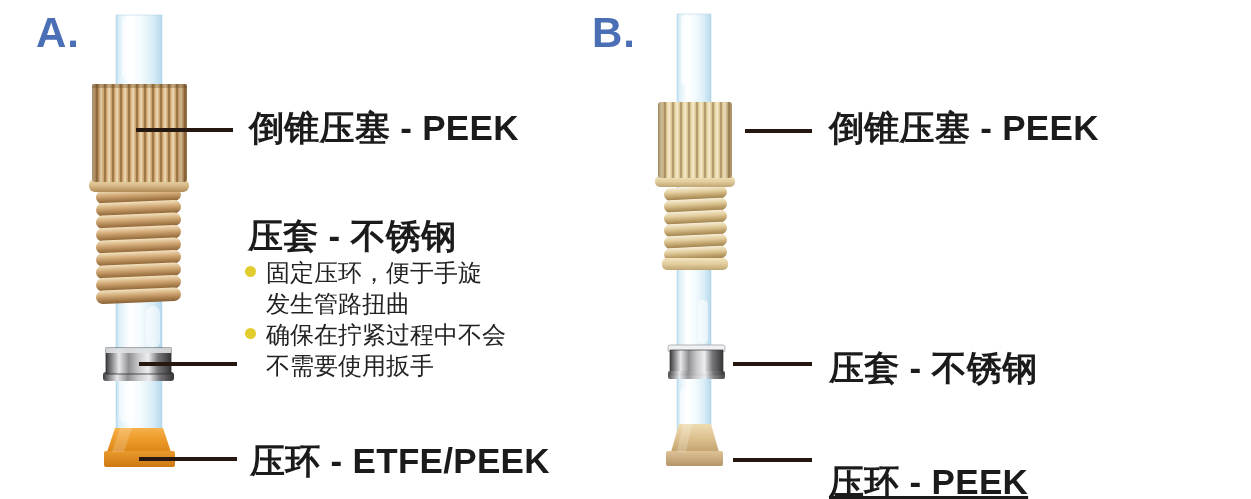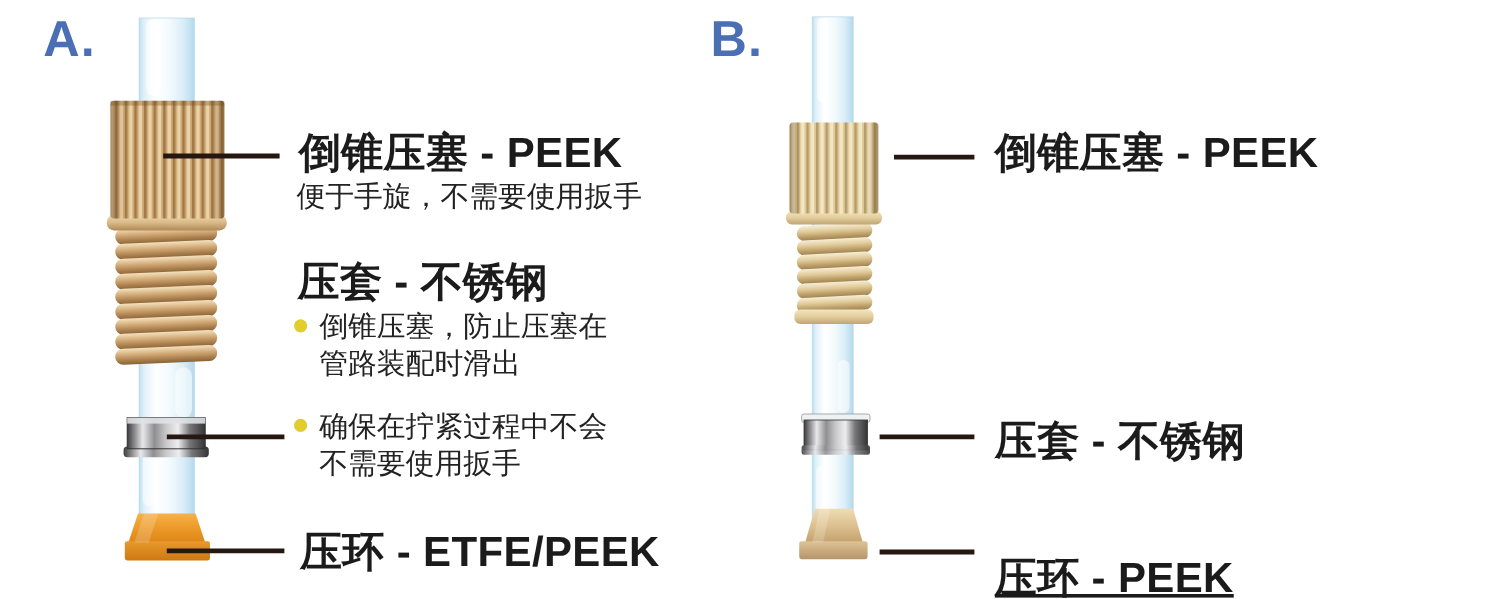--- a/index.html
+++ b/index.html
@@ -15,21 +15,21 @@
   }
   .t-bold {
     font-size:35px; font-weight:700; color:#1b1b1b; white-space:nowrap;
     letter-spacing:0.3px; line-height:1.15;
   }
   .t-reg {
     font-size:24px; font-weight:400; color:#222222; white-space:nowrap;
     line-height:1.25;
   }
   .bullet-row { display:flex; align-items:flex-start; }
-  .bullet-row + .bullet-row { margin-top:21px; }
+  .bullet-row + .bullet-row { margin-top:0; }
   .bullet-dot {
     width:11px; height:11px; border-radius:50%; background:#e2cd2e;
     margin:9px 10px 0 0; flex:none;
   }
   .bullet-lines { font-size:24px; color:#222222; line-height:31px; white-space:nowrap; }
 </style>
 </head>
 <body>
 
 <div class="canvas">
@@ -190,30 +190,29 @@
 
       <line x1="745" y1="131" x2="812" y2="131" stroke="#271711" stroke-width="4"></line>
       <line x1="733" y1="364" x2="812" y2="364" stroke="#271711" stroke-width="4"></line>
       <line x1="733" y1="460" x2="812" y2="460" stroke="#271711" stroke-width="4"></line>
     </g>
   </svg>
 
   <div class="abs section-label" style="left:36px; top:12px;">A.</div>
 
   <div class="abs t-bold" style="left:249px; top:108px;">倒锥压塞 - PEEK</div>
-  <div class="abs t-reg" style="left:247px; top:150px;">便于手旋，不需要使用扳手</div>
 
   <div class="abs t-bold" style="left:248px; top:216px;">压套 - 不锈钢</div>
 
   <div class="abs" style="left:245px; top:257px;">
     <div class="bullet-row">
       <span class="bullet-dot"></span>
       <div class="bullet-lines">
-        <div>倒锥压塞，防止压塞在</div>
-        <div>管路装配时滑出</div>
+        <div>固定压环，便于手旋</div>
+        <div>发生管路扭曲</div>
       </div>
     </div>
     <div class="bullet-row">
       <span class="bullet-dot"></span>
       <div class="bullet-lines">
         <div>确保在拧紧过程中不会</div>
         <div>不需要使用扳手</div>
       </div>
     </div>
   </div>

